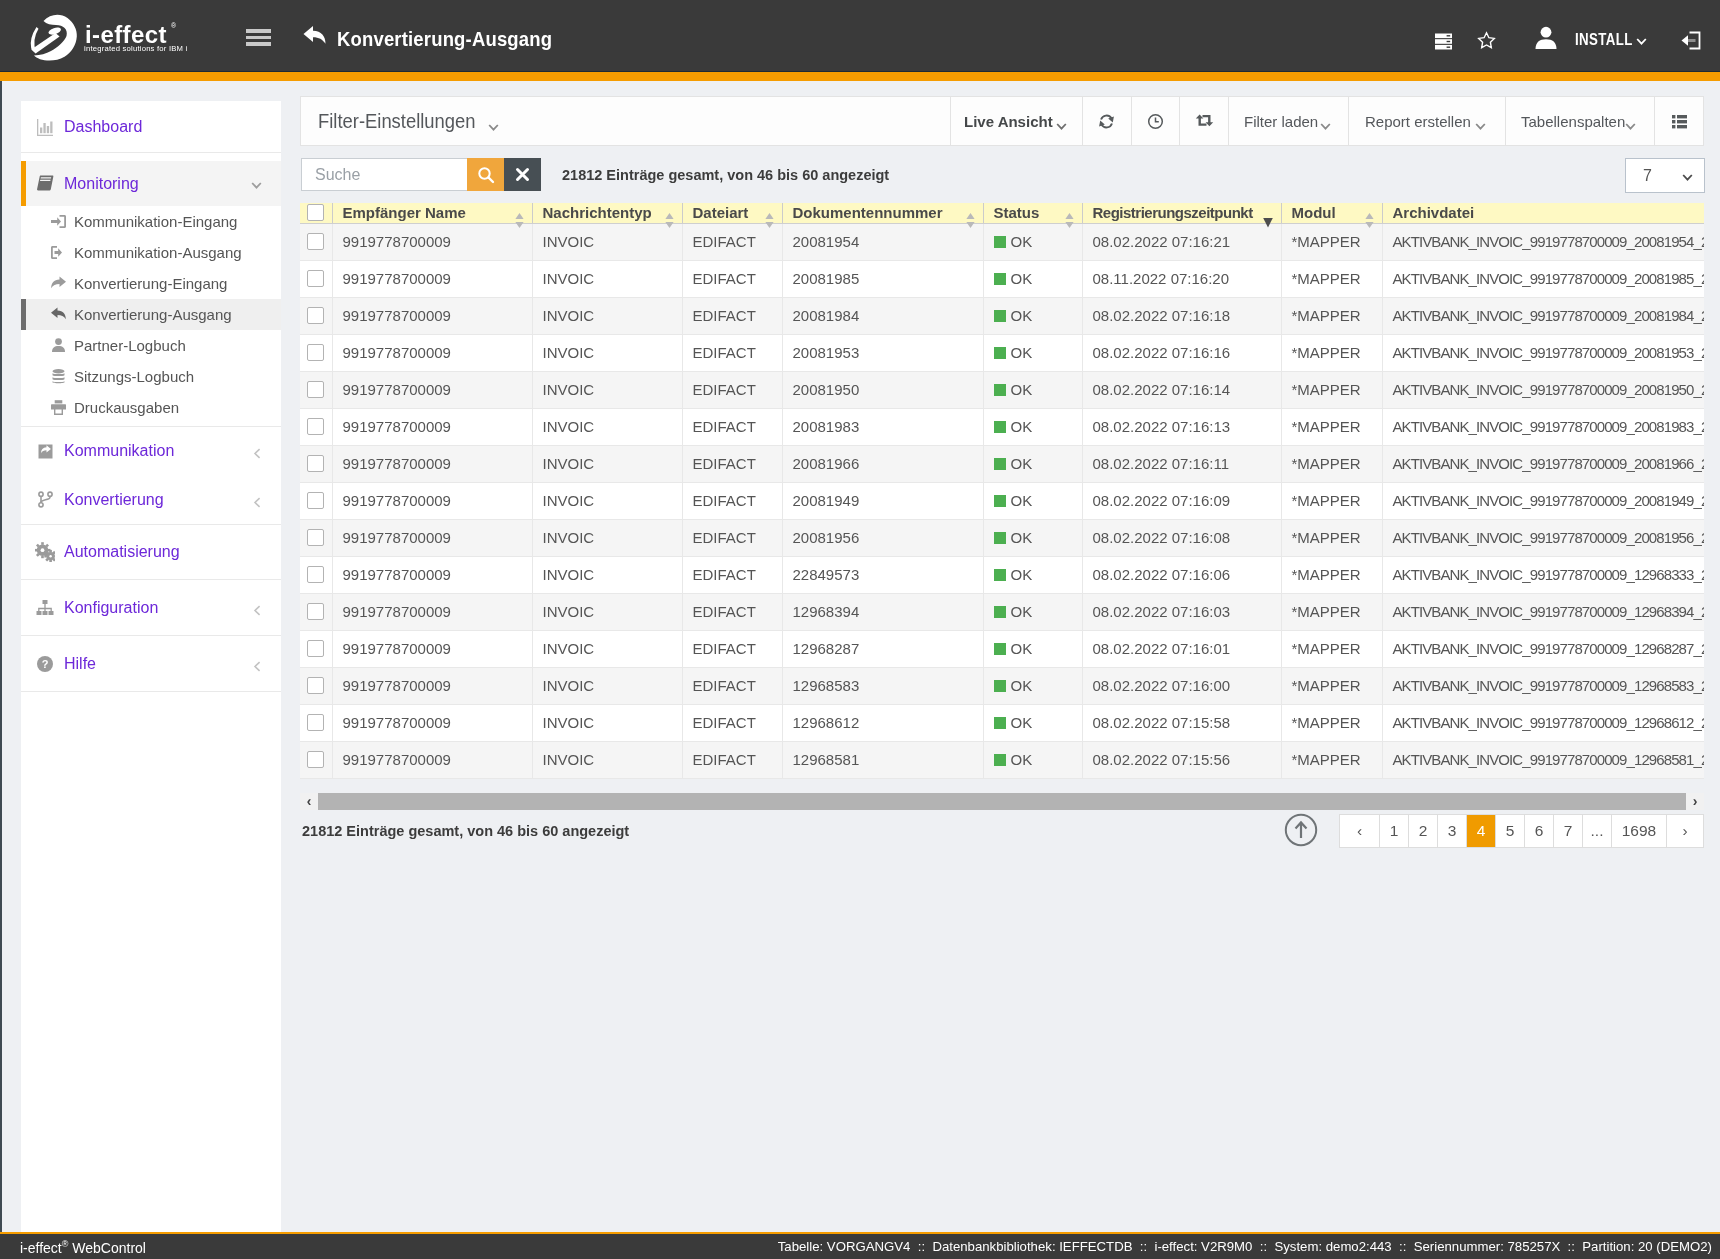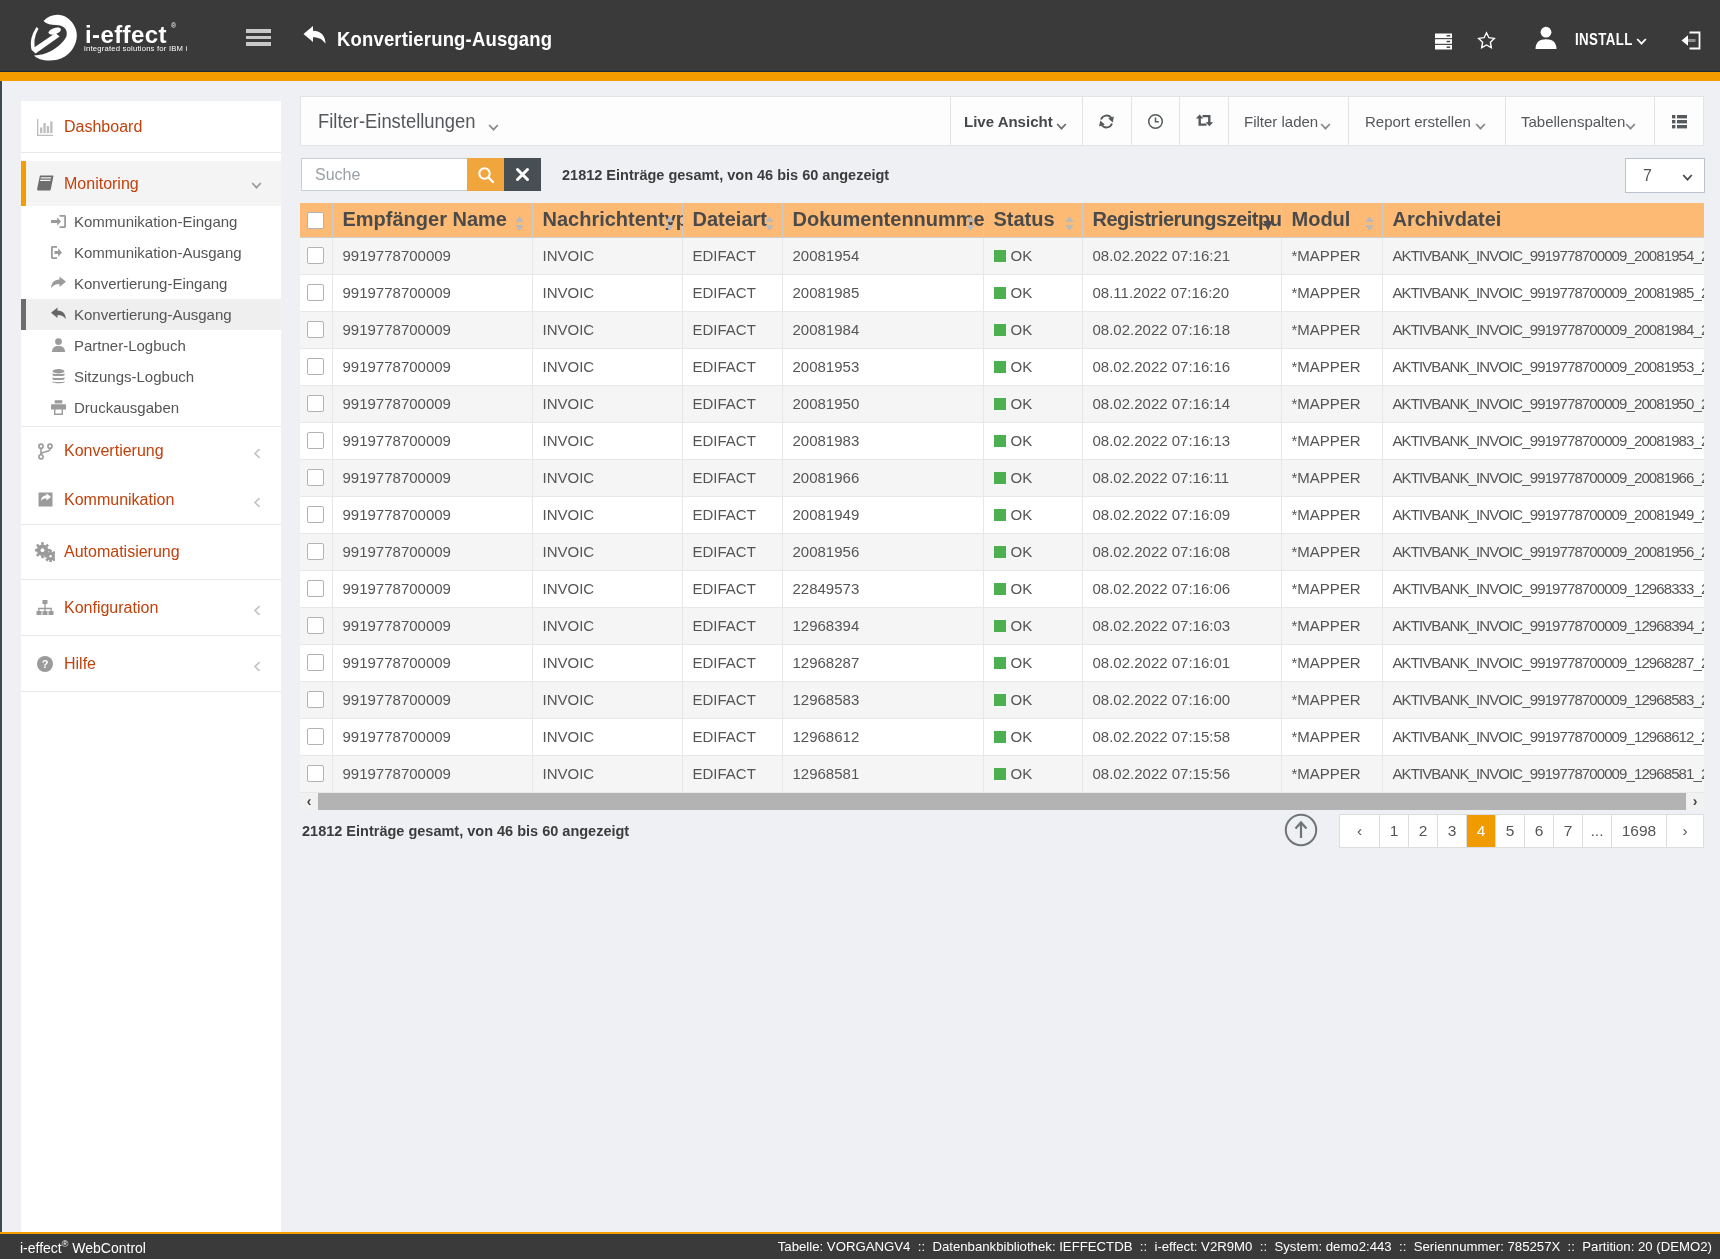--- a/index.html
+++ b/index.html
@@ -11,21 +11,21 @@
 #burger div { height:3.5px; background:#c9c9c9; margin-bottom:3px; }
 #ttl-ic { position:absolute; left:302px; top:24px; }
 #ttl { position:absolute; left:337px; top:27px; font-size:21px; font-weight:bold; color:#fff; letter-spacing:0.2px; transform:scaleX(0.88); transform-origin:left top; }
 .hic { position:absolute; top:0; }
 #h-install { position:absolute; left:1575px; top:30px; color:#fff; font-size:17px; font-weight:bold; letter-spacing:0.5px; transform:scaleX(0.78); transform-origin:left top; }
 
 #oband { position:absolute; left:0; top:71px; width:1720px; height:10px; background:#f59c00; border-top:1px solid #1e2a33; }
 #ledge { position:absolute; left:0; top:81px; width:2px; height:1151px; background:#3f4a52; }
 
 #sb { position:absolute; left:21px; top:101px; width:260px; height:1131px; background:#fff; }
-.sb-item { position:relative; display:flex; align-items:center; font-size:16px; color:#c2410c; }
+.sb-item { position:relative; display:flex; align-items:center; font-size:16px; color:#6d28d9; }
 .sb-item .ic { width:20px; margin-left:14px; margin-right:9px; display:flex; justify-content:center; }
 .sb-sep { border-bottom:1px solid #e9e9e9; }
 .chl { position:absolute; right:18px; top:50%; margin-top:-6px; }
 #mon { background:#f4f4f4; border-left:5px solid #f59c00; }
 .sub { height:31px; display:flex; align-items:center; font-size:15px; color:#555; }
 .sub .ic { width:17px; margin-left:29px; margin-right:7px; display:flex; justify-content:center; }
 .sub.active { background:#efefef; border-left:5px solid #6d6d6d; }
 .sub.active .ic { margin-left:24px; }
 
 #tbar { position:absolute; left:300px; top:96px; width:1404px; height:50px; background:#fdfdfd; border:1px solid #e3e3e3; }
@@ -35,21 +35,21 @@
 .tb-ic { position:absolute; top:16px; }
 #srch { position:absolute; left:301px; top:158px; width:195px; height:33px; background:#fff; border:1px solid #c9ced3; font-size:16px; color:#9aa0a6; padding-left:13px; line-height:31px; }
 #btn-s { position:absolute; left:467px; top:158px; width:37px; height:33px; background:#f0a63c; text-align:center; padding-top:8px; }
 #btn-x { position:absolute; left:504px; top:158px; width:37px; height:33px; background:#474f54; text-align:center; padding-top:9px; }
 #cnt-top { position:absolute; left:562px; top:167px; font-size:14.5px; font-weight:bold; color:#3c3c3c; }
 #psel { position:absolute; left:1625px; top:158px; width:80px; height:35px; background:#fff; border:1px solid #b9c2cc; }
 #psel span { position:absolute; left:17px; top:8px; font-size:16px; color:#555; }
 #psel svg { position:absolute; right:9px; top:13px; }
 
 #tbl { position:absolute; left:300px; top:203px; width:1404px; background:#fff; border-collapse:collapse; table-layout:fixed; }
-#tbl th { background:#fdba74; height:34px; font-size:20px; font-weight:bold; color:#4a4a4a; text-align:left; padding:0 0 0 10px; position:relative; border-bottom:1px solid #cfcfcf; border-right:1px solid #cbcbcb; }
+#tbl th { background:#fef9c3; height:20px; font-size:15px; font-weight:bold; color:#4a4a4a; text-align:left; padding:0 0 0 10px; position:relative; border-bottom:1px solid #cfcfcf; border-right:1px solid #cbcbcb; }
 #tbl td { height:37px; font-size:15px; color:#555; padding:0 0 0 10px; border-right:1px solid #e8e8e8; border-bottom:1px solid #e8e8e8; white-space:nowrap; overflow:hidden; }
 #tbl tr.odd td { background:#f5f5f5; }
 #tbl th.cb, #tbl td.cb { padding:0; text-align:center; }
 .ckb { display:inline-block; width:17px; height:17px; border:1px solid #b3b3b3; border-radius:2px; background:#fff; vertical-align:middle; }
 .sorter { position:absolute; right:8px; top:10px; }
 .okq { display:inline-block; width:12px; height:12px; background:#4caf50; margin-right:5px; vertical-align:-1px; }
 
 #hsb { position:absolute; left:300px; top:793px; width:1404px; height:17px; background:#f1f1f1; }
 #hsb .thumb { position:absolute; left:18px; top:0; width:1368px; height:17px; background:#b3b3b3; }
 #hsb .ar { position:absolute; top:0; width:18px; height:17px; background:#f1f1f1; color:#444; font-size:14px; text-align:center; line-height:16px; font-weight:bold; }
@@ -169,34 +169,34 @@
     <div class="sub"><span class="ic">
         <svg class="" width="17" height="17" viewBox="0 0 17 17">
           <rect fill="#9b9b9b" x="4.7" y="1.2" width="7.6" height="3.2"></rect>
           <path fill="#9b9b9b" d="M2 5.2 L15 5.2 C15.8 5.2 16 5.5 16 6.2 L16 10.5 L13 10.5 L13 9 L4 9 L4 10.5 L1 10.5 L1 6.2 C1 5.5 1.2 5.2 2 5.2 Z"></path>
           <path fill="none" stroke="#9b9b9b" stroke-width="1.4" d="M4.7 9.8 L12.3 9.8 L12.3 15.3 L4.7 15.3 Z"></path>
         </svg>
       </span>Druckausgaben</div>
     <div style="height:4px;border-bottom:1px solid #e9e9e9"></div>
     <div class="sb-item" style="height:48.5px"><span class="ic">
         <svg class="" width="17" height="17" viewBox="0 0 17 17">
+          <path fill="#9b9b9b" d="M1.5 1.5 h14 v14 h-14 z M9.5 4.2 C5.8 4.5 4 6.6 4 10.2 C5.2 8.2 6.9 7.3 9.5 7.3 L9.5 9.6 L13.9 5.9 L9.5 2.2 Z" fill-rule="evenodd"></path>
+        </svg>
+      </span>Kommunikation<span class="chl"><svg class="" width="11" height="11" viewBox="0 0 11 11">
+          <path fill="none" stroke="#c3c3c3" stroke-width="1.6" d="M7.6 1.2 L3 5.5 L7.6 9.8"></path>
+        </svg></span></div>
+    <div class="sb-item" style="height:48.5px"><span class="ic">
+        <svg class="" width="17" height="17" viewBox="0 0 17 17">
           <circle fill="none" stroke="#9b9b9b" stroke-width="1.6" cx="4" cy="3.2" r="2.1"></circle>
           <circle fill="none" stroke="#9b9b9b" stroke-width="1.6" cx="13" cy="3.2" r="2.1"></circle>
           <circle fill="none" stroke="#9b9b9b" stroke-width="1.6" cx="4" cy="13.8" r="2.1"></circle>
           <path fill="none" stroke="#9b9b9b" stroke-width="1.6" d="M4 5.3 L4 11.7"></path>
           <path fill="none" stroke="#9b9b9b" stroke-width="1.6" d="M13 5.3 L13 6.2 C13 9.2 4 8.4 4 11.4"></path>
         </svg>
       </span>Konvertierung<span class="chl"><svg class="" width="11" height="11" viewBox="0 0 11 11">
-          <path fill="none" stroke="#c3c3c3" stroke-width="1.6" d="M7.6 1.2 L3 5.5 L7.6 9.8"></path>
-        </svg></span></div>
-    <div class="sb-item" style="height:48.5px"><span class="ic">
-        <svg class="" width="17" height="17" viewBox="0 0 17 17">
-          <path fill="#9b9b9b" d="M1.5 1.5 h14 v14 h-14 z M9.5 4.2 C5.8 4.5 4 6.6 4 10.2 C5.2 8.2 6.9 7.3 9.5 7.3 L9.5 9.6 L13.9 5.9 L9.5 2.2 Z" fill-rule="evenodd"></path>
-        </svg>
-      </span>Kommunikation<span class="chl"><svg class="" width="11" height="11" viewBox="0 0 11 11">
           <path fill="none" stroke="#c3c3c3" stroke-width="1.6" d="M7.6 1.2 L3 5.5 L7.6 9.8"></path>
         </svg></span></div>
     <div class="sb-sep"></div>
     <div class="sb-item" style="height:54.0px"><span class="ic">
         <svg class="" width="20" height="20" viewBox="0 0 20 20">
           <rect fill="#9b9b9b" x="12.9" y="6.9" width="2.6" height="2.6" transform="rotate(0.0 14.2 8.2)"></rect>
           <rect fill="#9b9b9b" x="10.9" y="11.6" width="2.6" height="2.6" transform="rotate(45.0 12.2 12.9)"></rect>
           <rect fill="#9b9b9b" x="6.2" y="13.6" width="2.6" height="2.6" transform="rotate(90.0 7.5 14.9)"></rect>
           <rect fill="#9b9b9b" x="1.5" y="11.6" width="2.6" height="2.6" transform="rotate(135.0 2.8 12.9)"></rect>
           <rect fill="#9b9b9b" x="-0.5" y="6.9" width="2.6" height="2.6" transform="rotate(180.0 0.8 8.2)"></rect>

